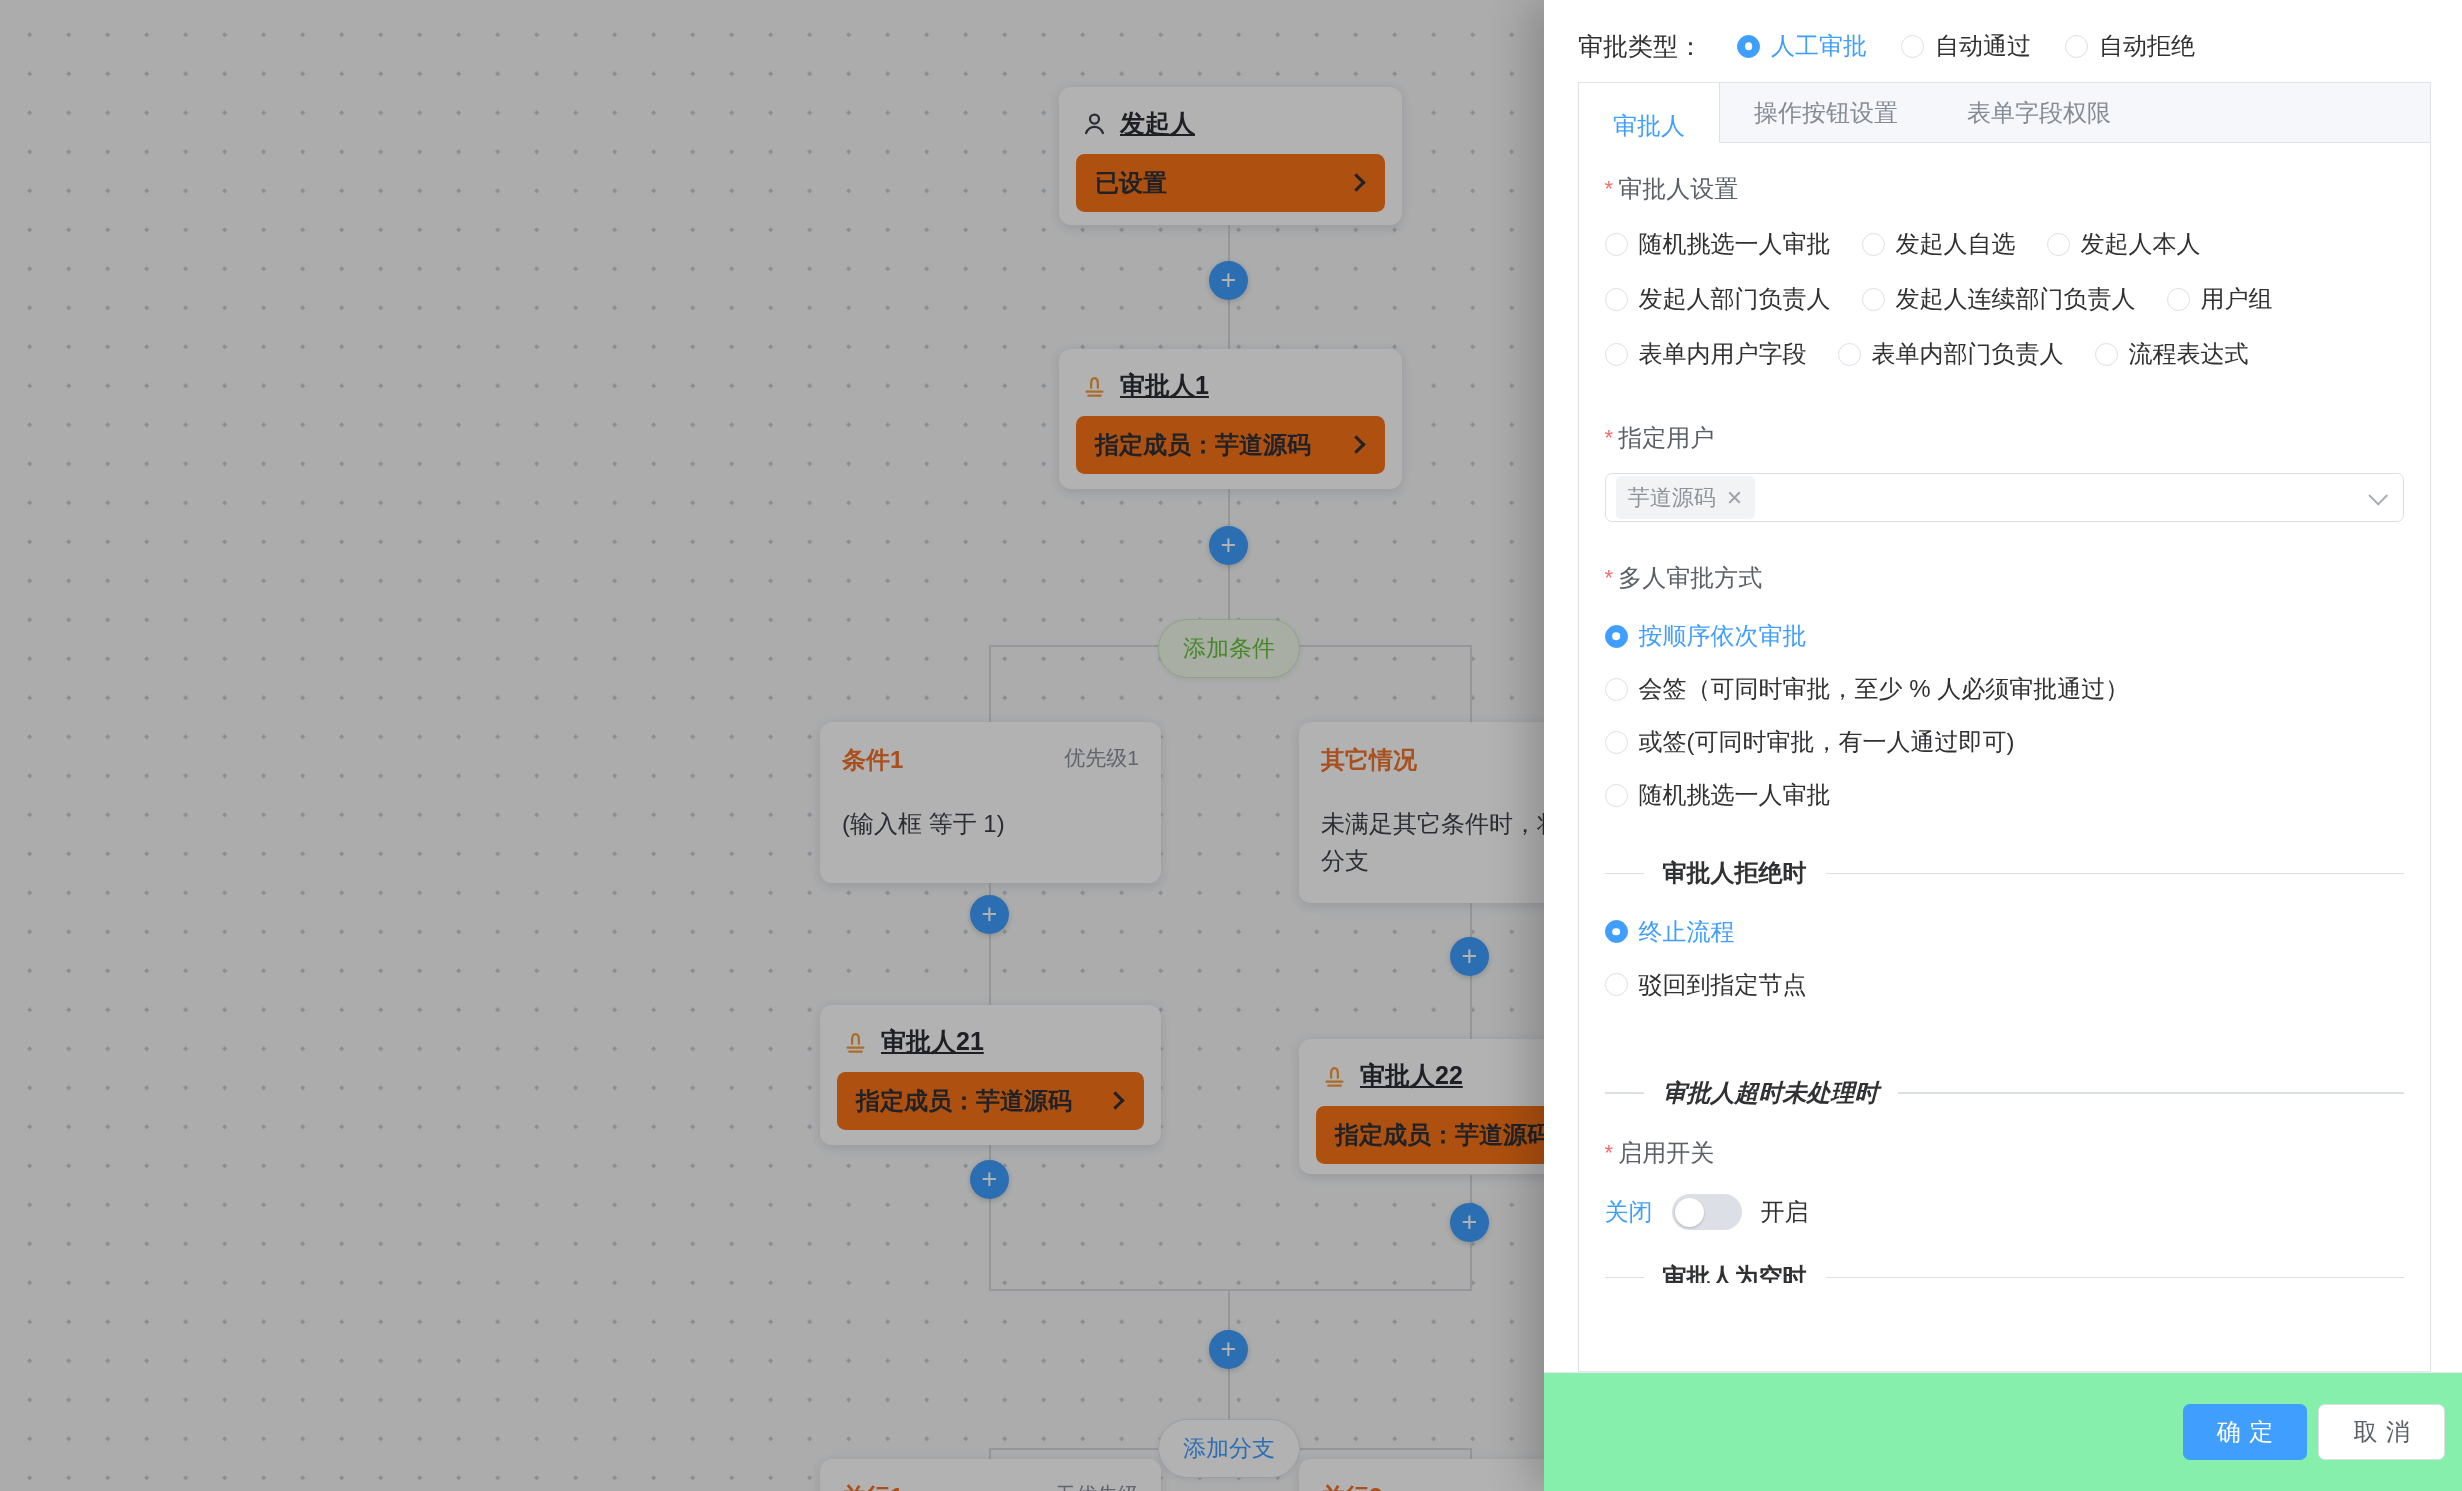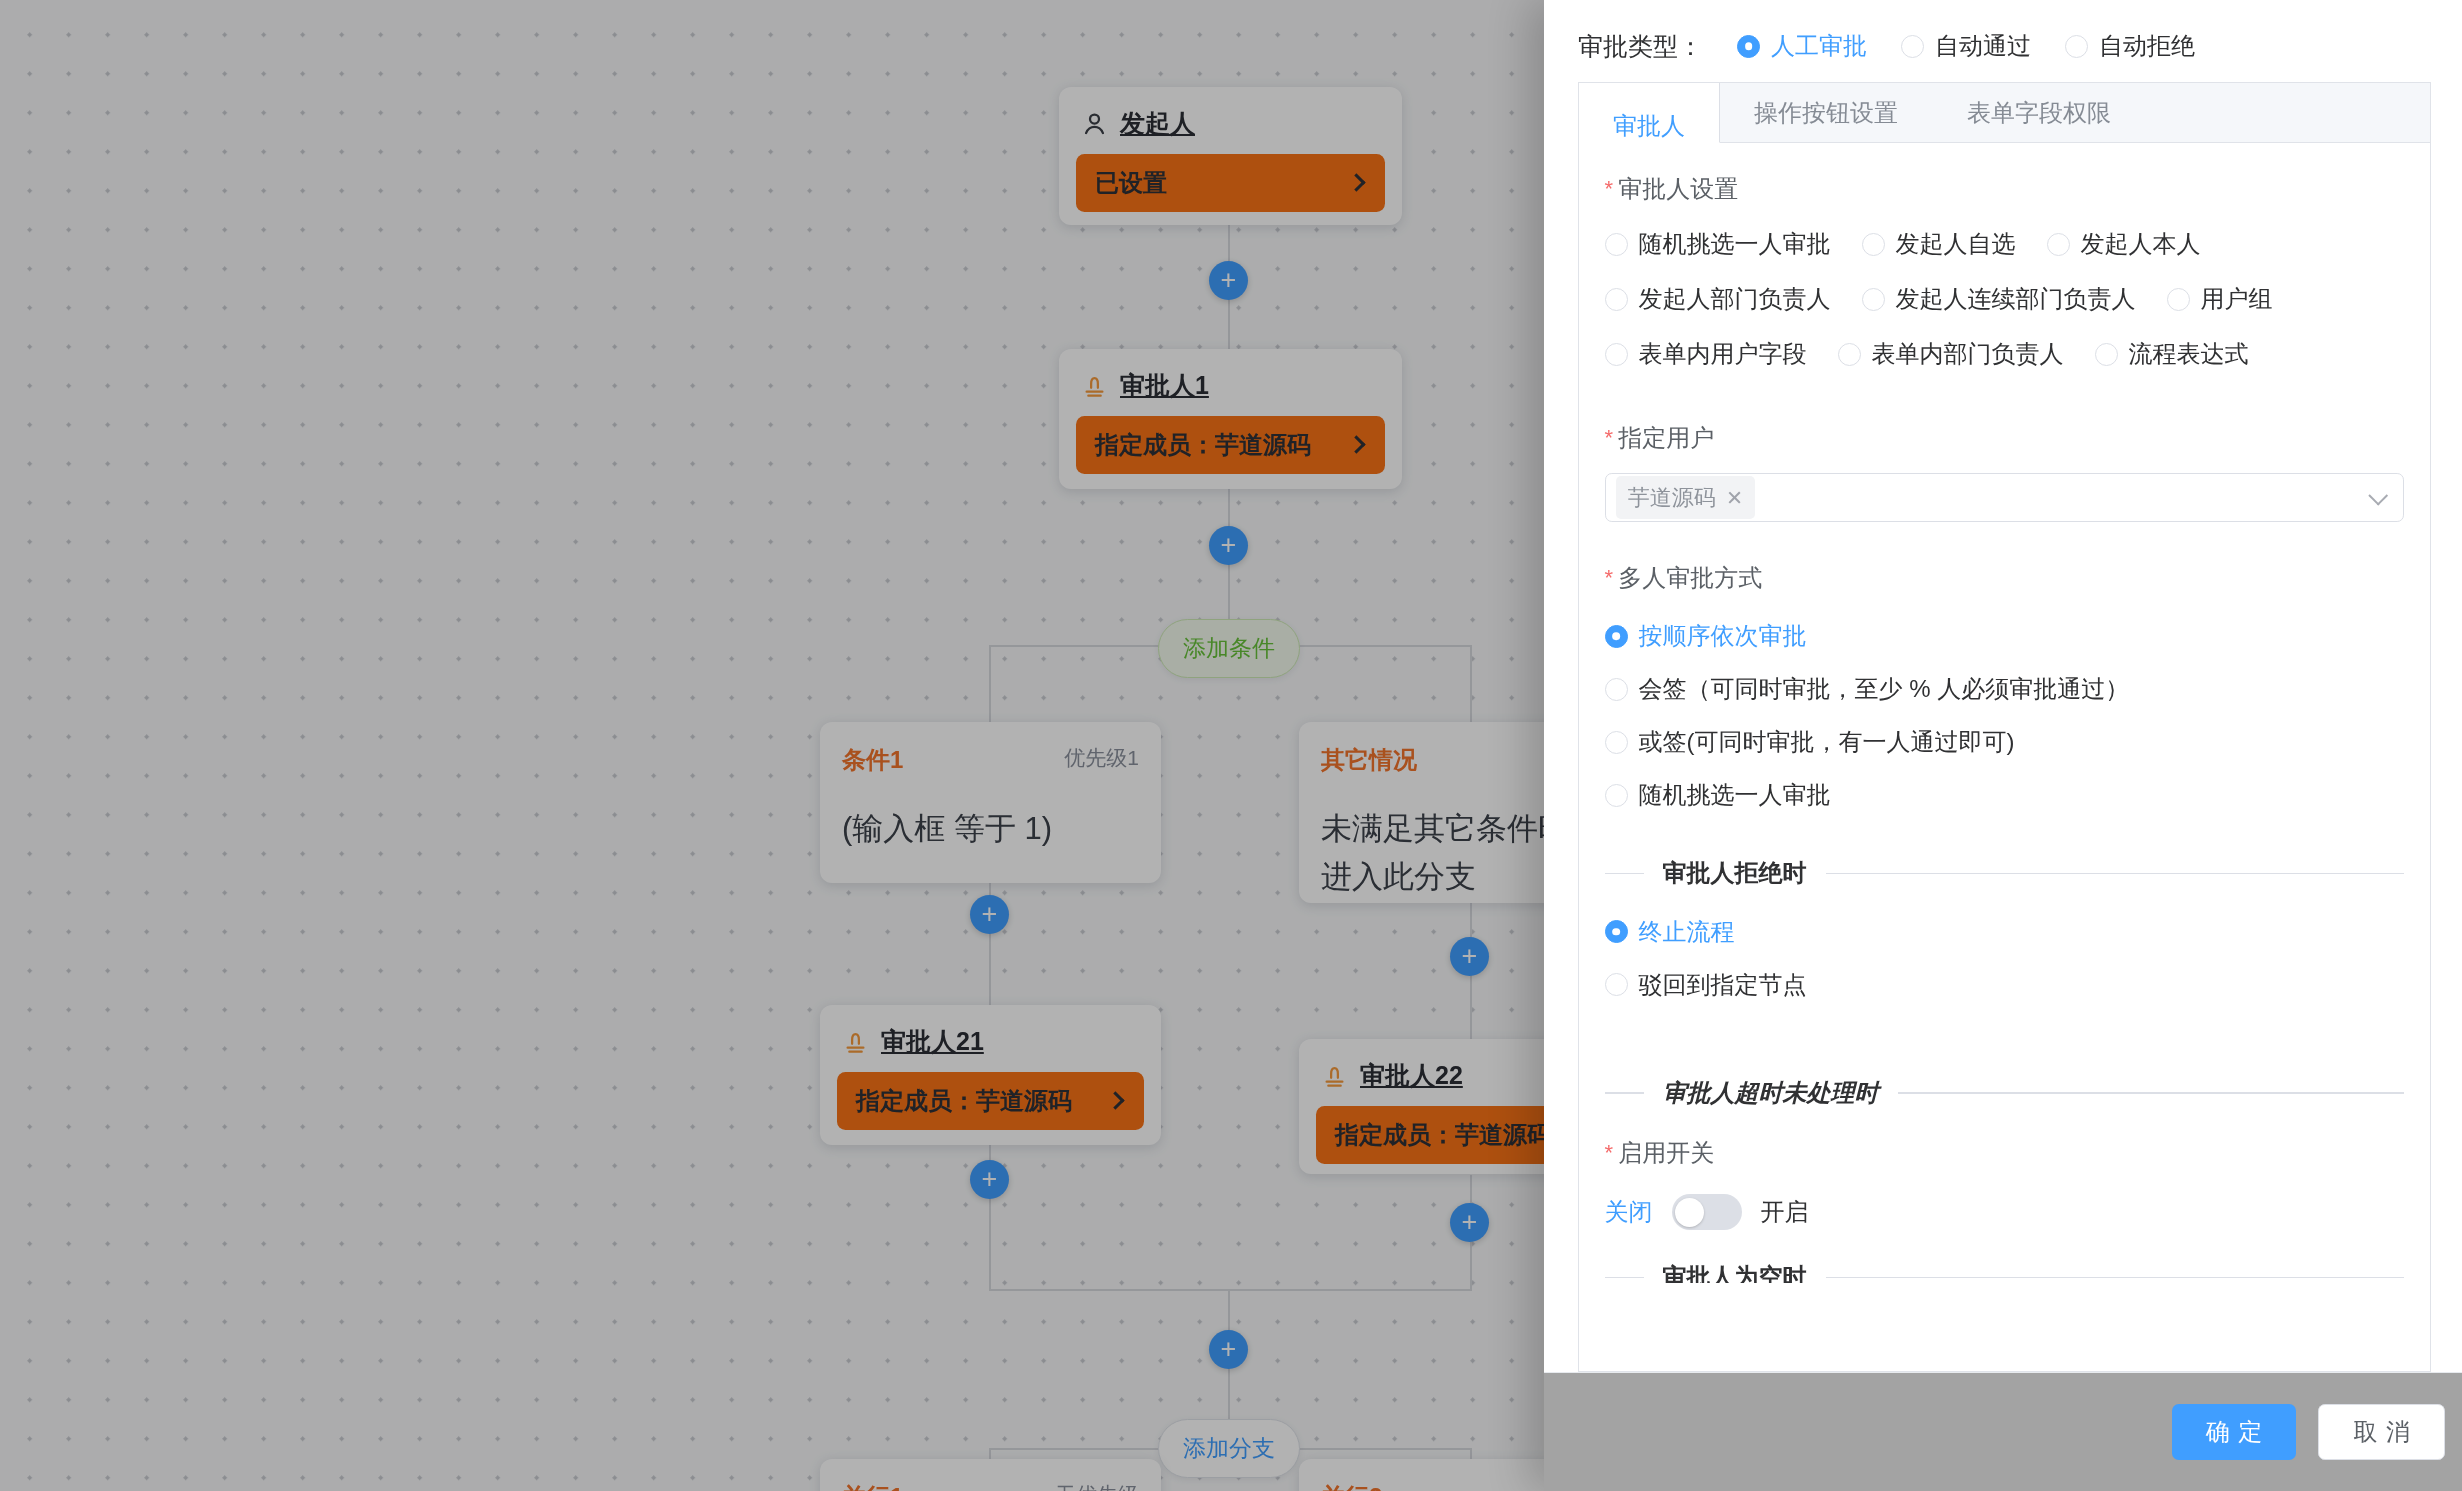--- a/index.html
+++ b/index.html
@@ -22,21 +22,21 @@
   .node-head svg { flex:none; }
   .node-body { margin:1.7px 17px 19px; background:#f97316; border-radius:8.5px;
     padding:12.8px 19px; font-size:24px; color:#2f3238;
     display:flex; align-items:center; justify-content:space-between;font-weight:bold; }
   .chev { width:12.8px; height:12.8px; border-top:3.4px solid #2f3238; border-right:3.4px solid #2f3238;
     transform:rotate(45deg); flex:none; margin-right:3.4px; }
   .cond-head { display:flex; align-items:flex-start; justify-content:space-between;
     padding:22px 22px 0; }
   .cond-title { font-size:24px; font-weight:700; color:#f2742c; }
   .cond-pri { font-size:21px; color:#8a909c; }
-  .cond-body { padding:29px 22px 22px; font-size:31px; color:#3d424b; line-height:1.55; }
+  .cond-body { padding:29px 22px 22px; font-size:24px; color:#3d424b; line-height:1.55; }
 
   .plus { position:absolute; width:39px; height:39px; border-radius:50%;
     background:#409eff; color:#fff; display:flex; align-items:center; justify-content:center;
     font-size:27px; font-weight:400; line-height:1; box-shadow:0 1.7px 6.8px rgba(0,0,0,.18); cursor:pointer; }
   .pill { position:absolute; transform:translateX(-50%); background:#fff;
     border:1.7px solid #dfe3e9; border-radius:41px; font-size:23px; padding:12.8px 24px;
     white-space:nowrap; cursor:pointer; box-shadow:0 1.7px 6.8px rgba(80,90,110,.10); }
   .pill.green { background:#f2f9ec; border-color:#cdeab5; color:#67c23a; }
   .pill.blue  { color:#409eff; }
 
@@ -95,21 +95,21 @@
   .switch-row .on-lab { color:#303133; }
   .switch { width:70px; height:36px; border-radius:18px; background:#dcdfe6; position:relative;
     cursor:pointer; flex:none; }
   .switch .knob { position:absolute; left:3.4px; top:3.4px; width:29px; height:29px;
     border-radius:50%; background:#fff; box-shadow:0 0.9px 2.6px rgba(0,0,0,.2); }
 
   .clip-partial { height:22px; overflow:hidden; }
 
   .drawer-footer { position:absolute; left:0; right:0; bottom:0; height:119px;
     border-top:1.7px solid #e7eaee; display:flex; align-items:center; justify-content:flex-end;
-    gap:22px; padding-right:17px; background:#a3a3a3; }
+    gap:11px; padding-right:17px; background:#86efac; }
   .btn { height:56px; border-radius:6.8px; font-size:24px; display:flex; align-items:center;
     justify-content:center; cursor:pointer; letter-spacing:8.5px; padding:0 25.6px 0 34px; }
   .btn.primary { background:#409eff; color:#fff; min-width:109px; }
   .btn.plain { background:#fff; color:#5b6066; border:1.7px solid #dcdfe6; min-width:109px; }
 </style>
 </head>
 <body>
 
 <div id="canvas">
 

